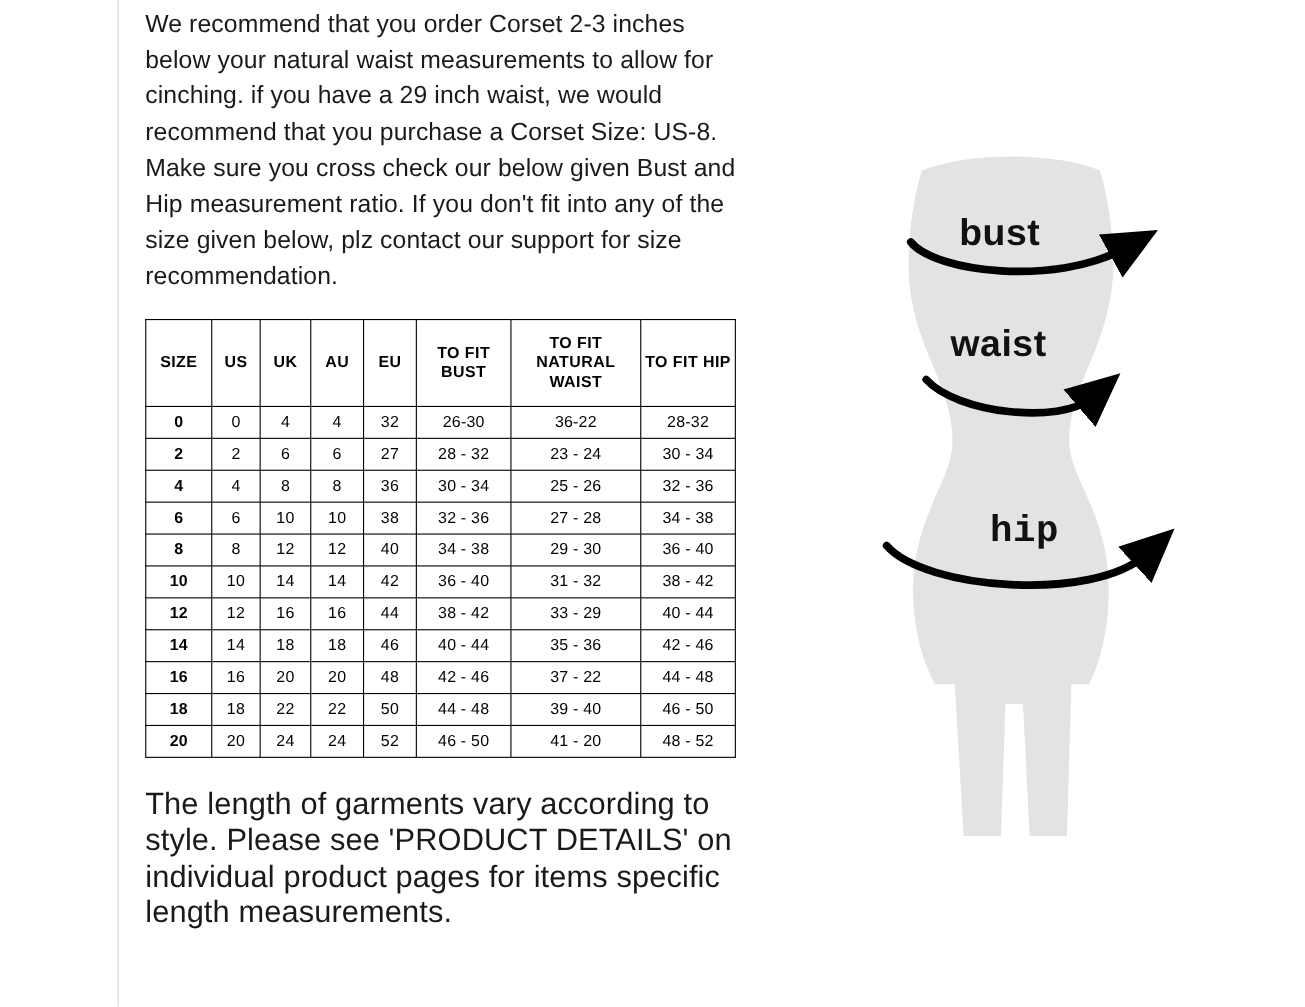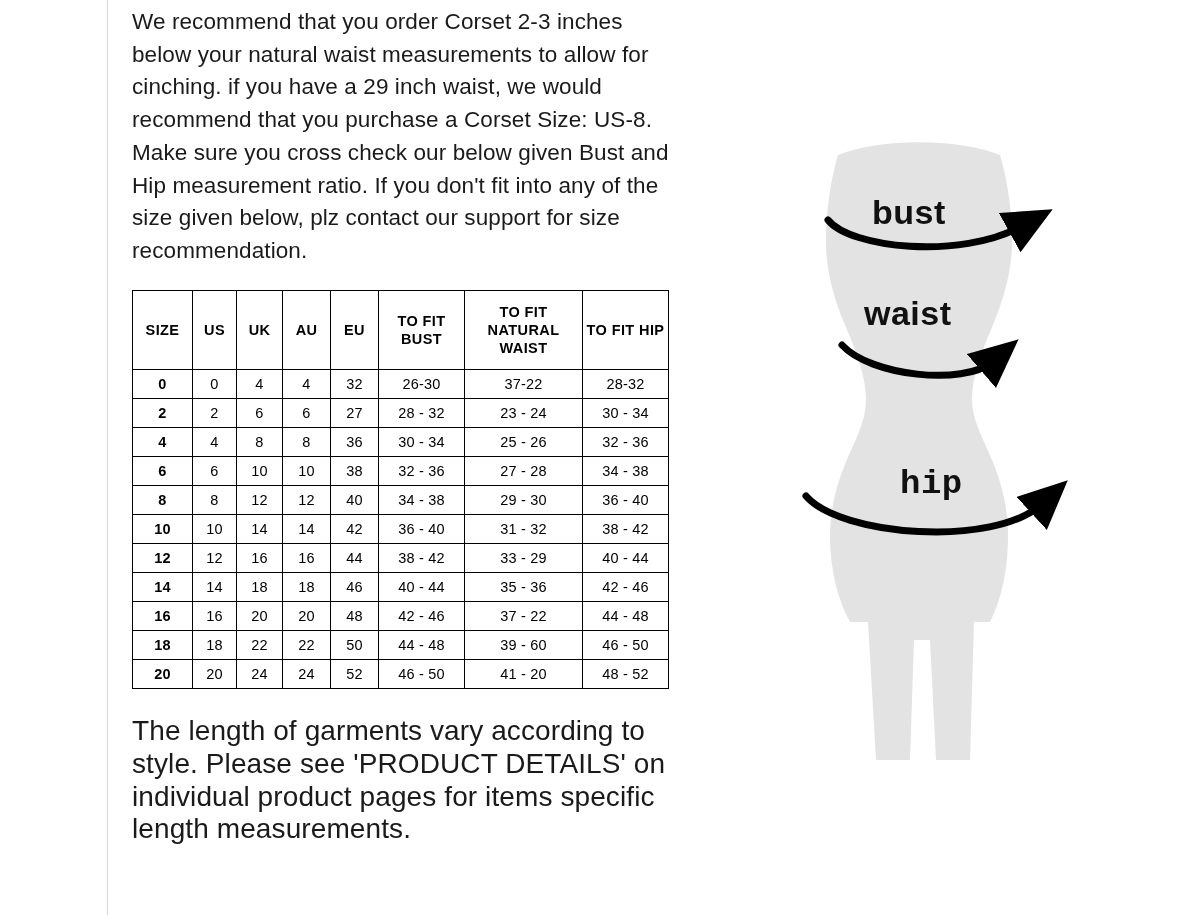--- a/index.html
+++ b/index.html
@@ -150,21 +150,21 @@
         </tr>
       </thead>
       <tbody>
         <tr>
           <td class="size-col">0</td>
           <td>0</td>
           <td>4</td>
           <td>4</td>
           <td>32</td>
           <td>26-30</td>
-          <td>37-22</td>
+          <td>36-22</td>
           <td>28-32</td>
         </tr>
         <tr>
           <td class="size-col">2</td>
           <td>2</td>
           <td>6</td>
           <td>6</td>
           <td>27</td>
           <td>28 - 32</td>
           <td>23 - 24</td>
@@ -240,21 +240,21 @@
           <td>37 - 22</td>
           <td>44 - 48</td>
         </tr>
         <tr>
           <td class="size-col">18</td>
           <td>18</td>
           <td>22</td>
           <td>22</td>
           <td>50</td>
           <td>44 - 48</td>
-          <td>39 - 60</td>
+          <td>39 - 40</td>
           <td>46 - 50</td>
         </tr>
         <tr>
           <td class="size-col">20</td>
           <td>20</td>
           <td>24</td>
           <td>24</td>
           <td>52</td>
           <td>46 - 50</td>
           <td>41 - 20</td>

